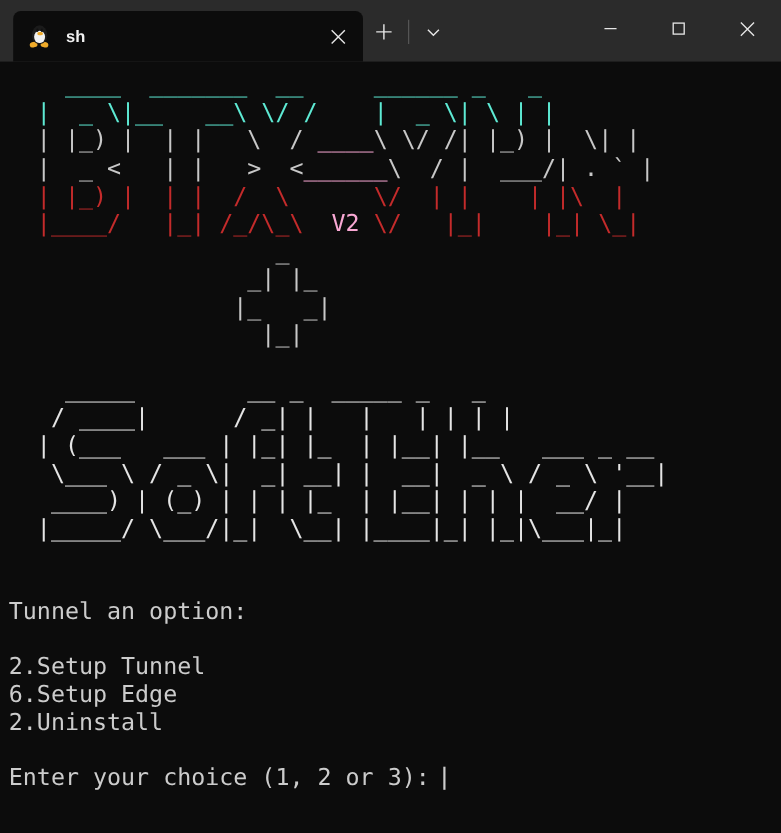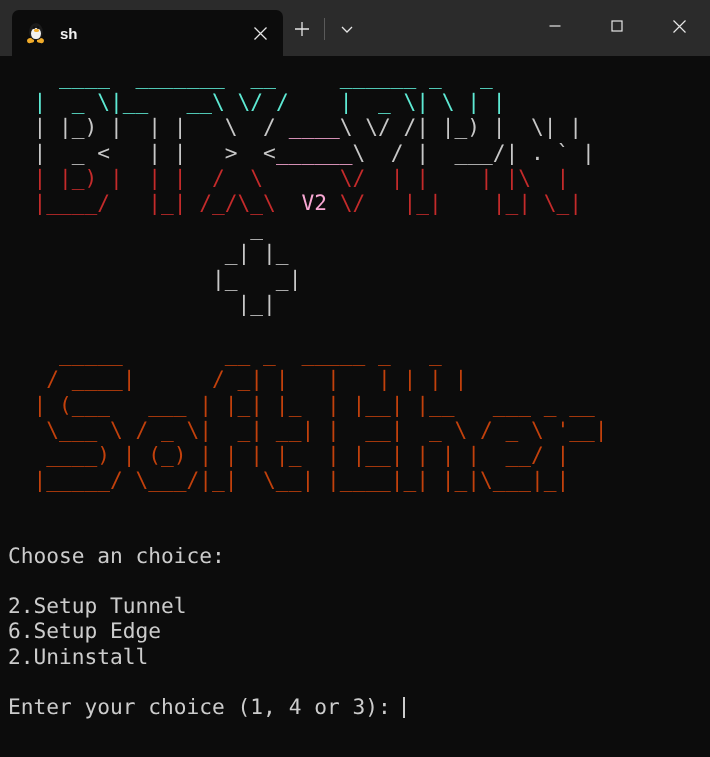--- a/index.html
+++ b/index.html
@@ -31,21 +31,21 @@
     min-height: 56px;
     background: #2b2b2b;
     display: flex;
     align-items: flex-end;
     position: relative;
     padding-left: 12px;
     box-sizing: border-box;
   }
 
   .tab {
-    width: 271px;
+    width: 318px;
     height: 46px;
     background: #0c0c0c;
     border-radius: 7px 7px 0 0;
     display: flex;
     align-items: center;
     padding: 0 6px 0 14px;
     box-sizing: border-box;
     position: relative;
   }
   .tab-icon {
@@ -169,21 +169,21 @@
     line-height: 25.2px;
     letter-spacing: 0px;
     color: #cccccc;
     white-space: pre;
     text-rendering: geometricPrecision;
   }
   pre.screen .green  { color: #5eead4; }
   pre.screen .white  { color: #c8c8c8; }
   pre.screen .red    { color: #c42b2b; }
   pre.screen .yellow { color: #f9a8d4; }
-  pre.screen .blue   { color: #c2410c; }
+  pre.screen .blue   { color: #e5e5e5; }
   pre.screen .txt    { color: #cccccc; }
 
   .cursor {
     display: inline-block;
     width: 2px;
     height: 21px;
     background: #cccccc;
     vertical-align: -4px;
   }
 </style>
@@ -258,22 +258,22 @@
                   |_|          </span>
 
 </span><span id="banner-se"><span class="blue">    _____        __ _  _____ _   _               
    / ____|      / _| |   |   | | | |              
   | (___   ___ | |_| |_  | |__| |__   ___ _ __    
    \___ \ / _ \|  _| __| |  __|  _ \ / _ \ '__|   
    ____) | (_) | | | |_  | |__| | | |  __/ |      
   |_____/ \___/|_|  \__| |____|_| |_|\___|_|      </span>
 
 
-</span><span>Choose an choice:</span>
+</span><span>Tunnel an option:</span>
 
 <span>2.Setup Tunnel</span>
 <span>6.Setup Edge</span>
 <span>2.Uninstall</span>
 
-<span>Enter your choice (1, 4 or 3): </span><span></span><span class="cursor"></span></pre>
+<span>Enter your choice (1, 2 or 3): </span><span></span><span class="cursor"></span></pre>
   </div>
 
 </div>
 
 </body></html>

